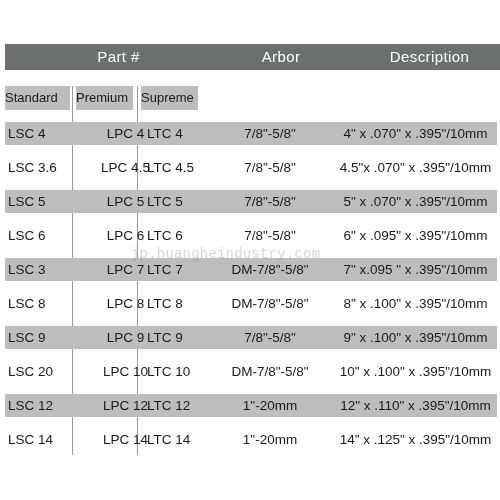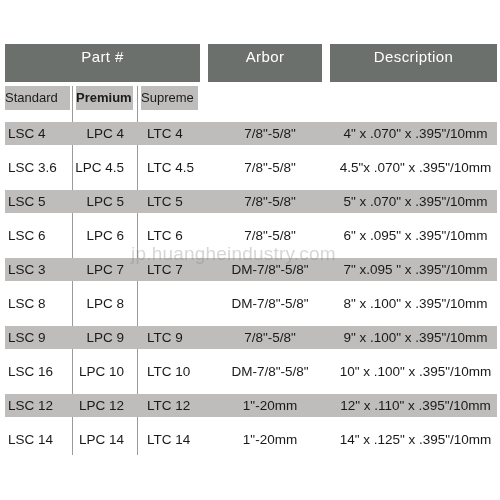--- a/index.html
+++ b/index.html
@@ -24,29 +24,30 @@
   .group-header-row {
     position: absolute;
     left: 0;
     top: 44px;
     width: 500px;
     height: 26px;
   }
   .group-header {
     position: absolute;
     top: 0;
-    height: 38px;
+    height: 26px;
     background: #6b706d;
     color: #ffffff;
     font-size: 15px;
     line-height: 26px;
     text-align: center;
     letter-spacing: 0.4px;
     white-space: nowrap;
     overflow: hidden;
+    padding-left: 16px;
   }
   .gh-part  { left: 5px;   width: 195px; }
   .gh-arbor { left: 208px; width: 114px; }
   .gh-desc  { left: 330px; width: 167px; }
 
   
   .sub-header-row {
     position: absolute;
     left: 0;
     top: 86px;
@@ -59,21 +60,21 @@
     height: 24px;
     background: #bfbcbc;
     color: #1b1b1b;
     font-size: 13px;
     line-height: 24px;
     text-align: left;
     white-space: nowrap;
     overflow: hidden;
   }
   .sh-standard { left: 5px;   width: 65px; }
-  .sh-premium  { left: 76px;  width: 57px; font-weight: bold; }
+  .sh-premium  { left: 76px;  width: 57px; }
   .sh-supreme  { left: 141px; width: 57px; }
 
   
   .vdiv {
     position: absolute;
     top: 86px;
     width: 1px;
     height: 369px;
     background: #9b9b9b;
   }
@@ -107,39 +108,39 @@
     position: absolute;
     top: 2px;
     height: 23px;
     line-height: 23px;
     font-size: 13.5px;
     color: #1a1a1a;
     white-space: nowrap;
     overflow: hidden;
   }
   .c-standard { left: 5px;   width: 65px;  text-align: left;   padding-left: 3px; box-sizing: border-box; }
-  .c-premium  { left: 64px;  width: 60px;  text-align: right;   padding-left: 7px;  box-sizing: border-box; }
+  .c-premium  { left: 92px;  width: 60px;  text-align: center;   padding-left: 7px;  box-sizing: border-box; }
   .c-supreme  { left: 142px; width: 66px;  text-align: left;   padding-left: 5px;  box-sizing: border-box; }
   .c-arbor    { left: 208px; width: 124px; text-align: center; }
   .c-desc     { left: 334px; width: 163px; text-align: center; }
 
   
   .watermark {
     position: absolute;
     left: 131px;
     top: 243px;
     width: 258px;
     height: 22px;
-    font-size: 19px;
+    font-size: 14px;
     line-height: 22px;
     letter-spacing: 0.2px;
     color: rgba(120,120,120,0.30);
     white-space: nowrap;
     pointer-events: none;
-    font-family: Liberation Sans, sans-serif;
+    font-family: Liberation Mono, monospace;
   }
 </style>
 </head>
 <body>
 
 <div class="sheet">
 
   <div class="group-header-row">
     <div class="group-header gh-part">Part #</div>
     <div class="group-header gh-arbor">Arbor</div>
@@ -193,34 +194,35 @@
         <div class="cell c-standard">LSC  3</div>
         <div class="cell c-premium">LPC  7</div>
         <div class="cell c-supreme">LTC  7</div>
         <div class="cell c-arbor">DM-7/8"-5/8"</div>
         <div class="cell c-desc">7" x.095 " x .395"/10mm</div>
       </div>
       <div class="row">
         <div class="band"></div>
         <div class="cell c-standard">LSC  8</div>
         <div class="cell c-premium">LPC  8</div>
+        <div class="cell c-supreme">LTC  8</div>
         <div class="cell c-arbor">DM-7/8"-5/8"</div>
         <div class="cell c-desc">8" x .100" x .395"/10mm</div>
       </div>
       <div class="row striped">
         <div class="band"></div>
         <div class="cell c-standard">LSC  9</div>
         <div class="cell c-premium">LPC  9</div>
         <div class="cell c-supreme">LTC  9</div>
         <div class="cell c-arbor">7/8"-5/8"</div>
         <div class="cell c-desc">9" x .100" x .395"/10mm</div>
       </div>
       <div class="row">
         <div class="band"></div>
-        <div class="cell c-standard">LSC  16</div>
+        <div class="cell c-standard">LSC  20</div>
         <div class="cell c-premium">LPC  10</div>
         <div class="cell c-supreme">LTC  10</div>
         <div class="cell c-arbor">DM-7/8"-5/8"</div>
         <div class="cell c-desc">10" x .100" x .395"/10mm</div>
       </div>
       <div class="row striped">
         <div class="band"></div>
         <div class="cell c-standard">LSC  12</div>
         <div class="cell c-premium">LPC  12</div>
         <div class="cell c-supreme">LTC  12</div>

